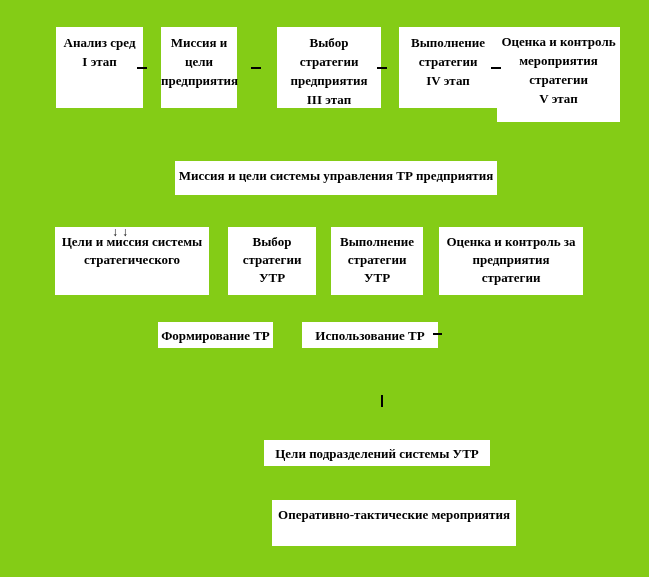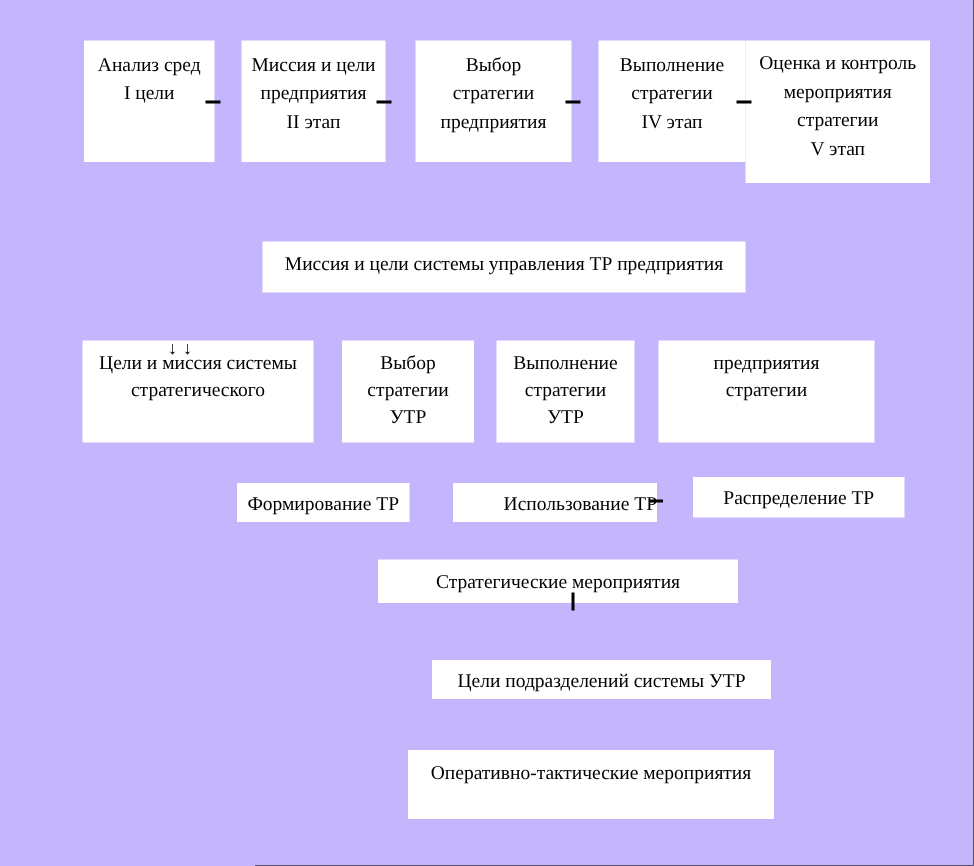--- a/index.html
+++ b/index.html
@@ -1,23 +1,24 @@
 <!DOCTYPE html>
 <html><head>
 <meta charset="utf-8">
 <style>
   html, body { margin: 0; padding: 0; background: #000; }
   #canvas {
     position: relative;
     width: 649px;
     height: 577px;
-    background: #c4b5fd;
+    background: #84cc16;
     font-family: "Liberation Serif", "DejaVu Serif", serif;
     color: #000000;
     overflow: hidden;
+    font-weight: bold;
   }
   .box {
     position: absolute;
     background: #ffffff;
     text-align: center;
     font-size: 13px;
     box-sizing: border-box;
   }
   .stage {
     padding-top: 6px;
@@ -53,31 +54,31 @@
     color: #000;
   }
 </style>
 </head>
 <body>
 
 <div id="canvas">
 
   <div class="box stage" style="left:56px; top:27px; width:87px; height:81px;">
     <span class="ln">Анализ сред</span>
-    <span class="ln">I цели</span>
+    <span class="ln">I этап</span>
   </div>
-  <div class="box stage" style="left:161px; top:27px; width:96px; height:81px;">
+  <div class="box stage" style="left:161px; top:27px; width:76px; height:81px;">
     <span class="ln">Миссия и цели</span>
     <span class="ln">предприятия</span>
-    <span class="ln">II этап</span>
   </div>
   <div class="box stage" style="left:277px; top:27px; width:104px; height:81px;">
     <span class="ln">Выбор</span>
     <span class="ln">стратегии</span>
     <span class="ln">предприятия</span>
+    <span class="ln">III этап</span>
   </div>
   <div class="box stage" style="left:399px; top:27px; width:98px; height:81px;">
     <span class="ln">Выполнение</span>
     <span class="ln">стратегии</span>
     <span class="ln">IV этап</span>
   </div>
   <div class="box stage" style="left:497px; top:27px; width:123px; height:95px; padding-top:5px;">
     <span class="ln">Оценка и контроль</span>
     <span class="ln">мероприятия</span>
     <span class="ln">стратегии</span>
@@ -102,43 +103,38 @@
     <span class="ln">Выбор</span>
     <span class="ln">стратегии</span>
     <span class="ln">УТР</span>
   </div>
   <div class="box strat" style="left:331px; top:227px; width:92px; height:68px;">
     <span class="ln">Выполнение</span>
     <span class="ln">стратегии</span>
     <span class="ln">УТР</span>
   </div>
   <div class="box strat" style="left:439px; top:227px; width:144px; height:68px;">
+    <span class="ln">Оценка и контроль за</span>
     <span class="ln">предприятия</span>
     <span class="ln">стратегии</span>
   </div>
 
   <div class="box single" style="left:158px; top:322px; width:115px; height:26px;">
     <span>Формирование ТР</span>
   </div>
-  <div class="box single" style="left:302px; top:322px; width:136px; height:26px;justify-content:flex-end;">
+  <div class="box single" style="left:302px; top:322px; width:136px; height:26px;">
     <span>Использование ТР</span>
-  </div>
-  <div class="box single" style="left:462px; top:318px; width:141px; height:27px;">
-    <span>Распределение ТР</span>
   </div>
 
   <div class="dash" style="left:433px; top:333px; width:9px; height:2px;"></div>
 
-  <div class="box single" style="left:252px; top:373px; width:240px; height:29px;">
-    <span>Стратегические мероприятия</span>
-  </div>
 
   <div class="dash" style="left:381px; top:395px; width:2px; height:12px;"></div>
 
-  <div class="box single" style="left:288px; top:440px; width:226px; height:26px;">
+  <div class="box single" style="left:264px; top:440px; width:226px; height:26px;">
     <span>Цели подразделений системы УТР</span>
   </div>
 
   <div class="box banner-top" style="left:272px; top:488px; width:244px; height:46px; text-align:center;">
     <span>Оперативно-тактические мероприятия</span>
   </div>
 
 </div>
 
 </body></html>

